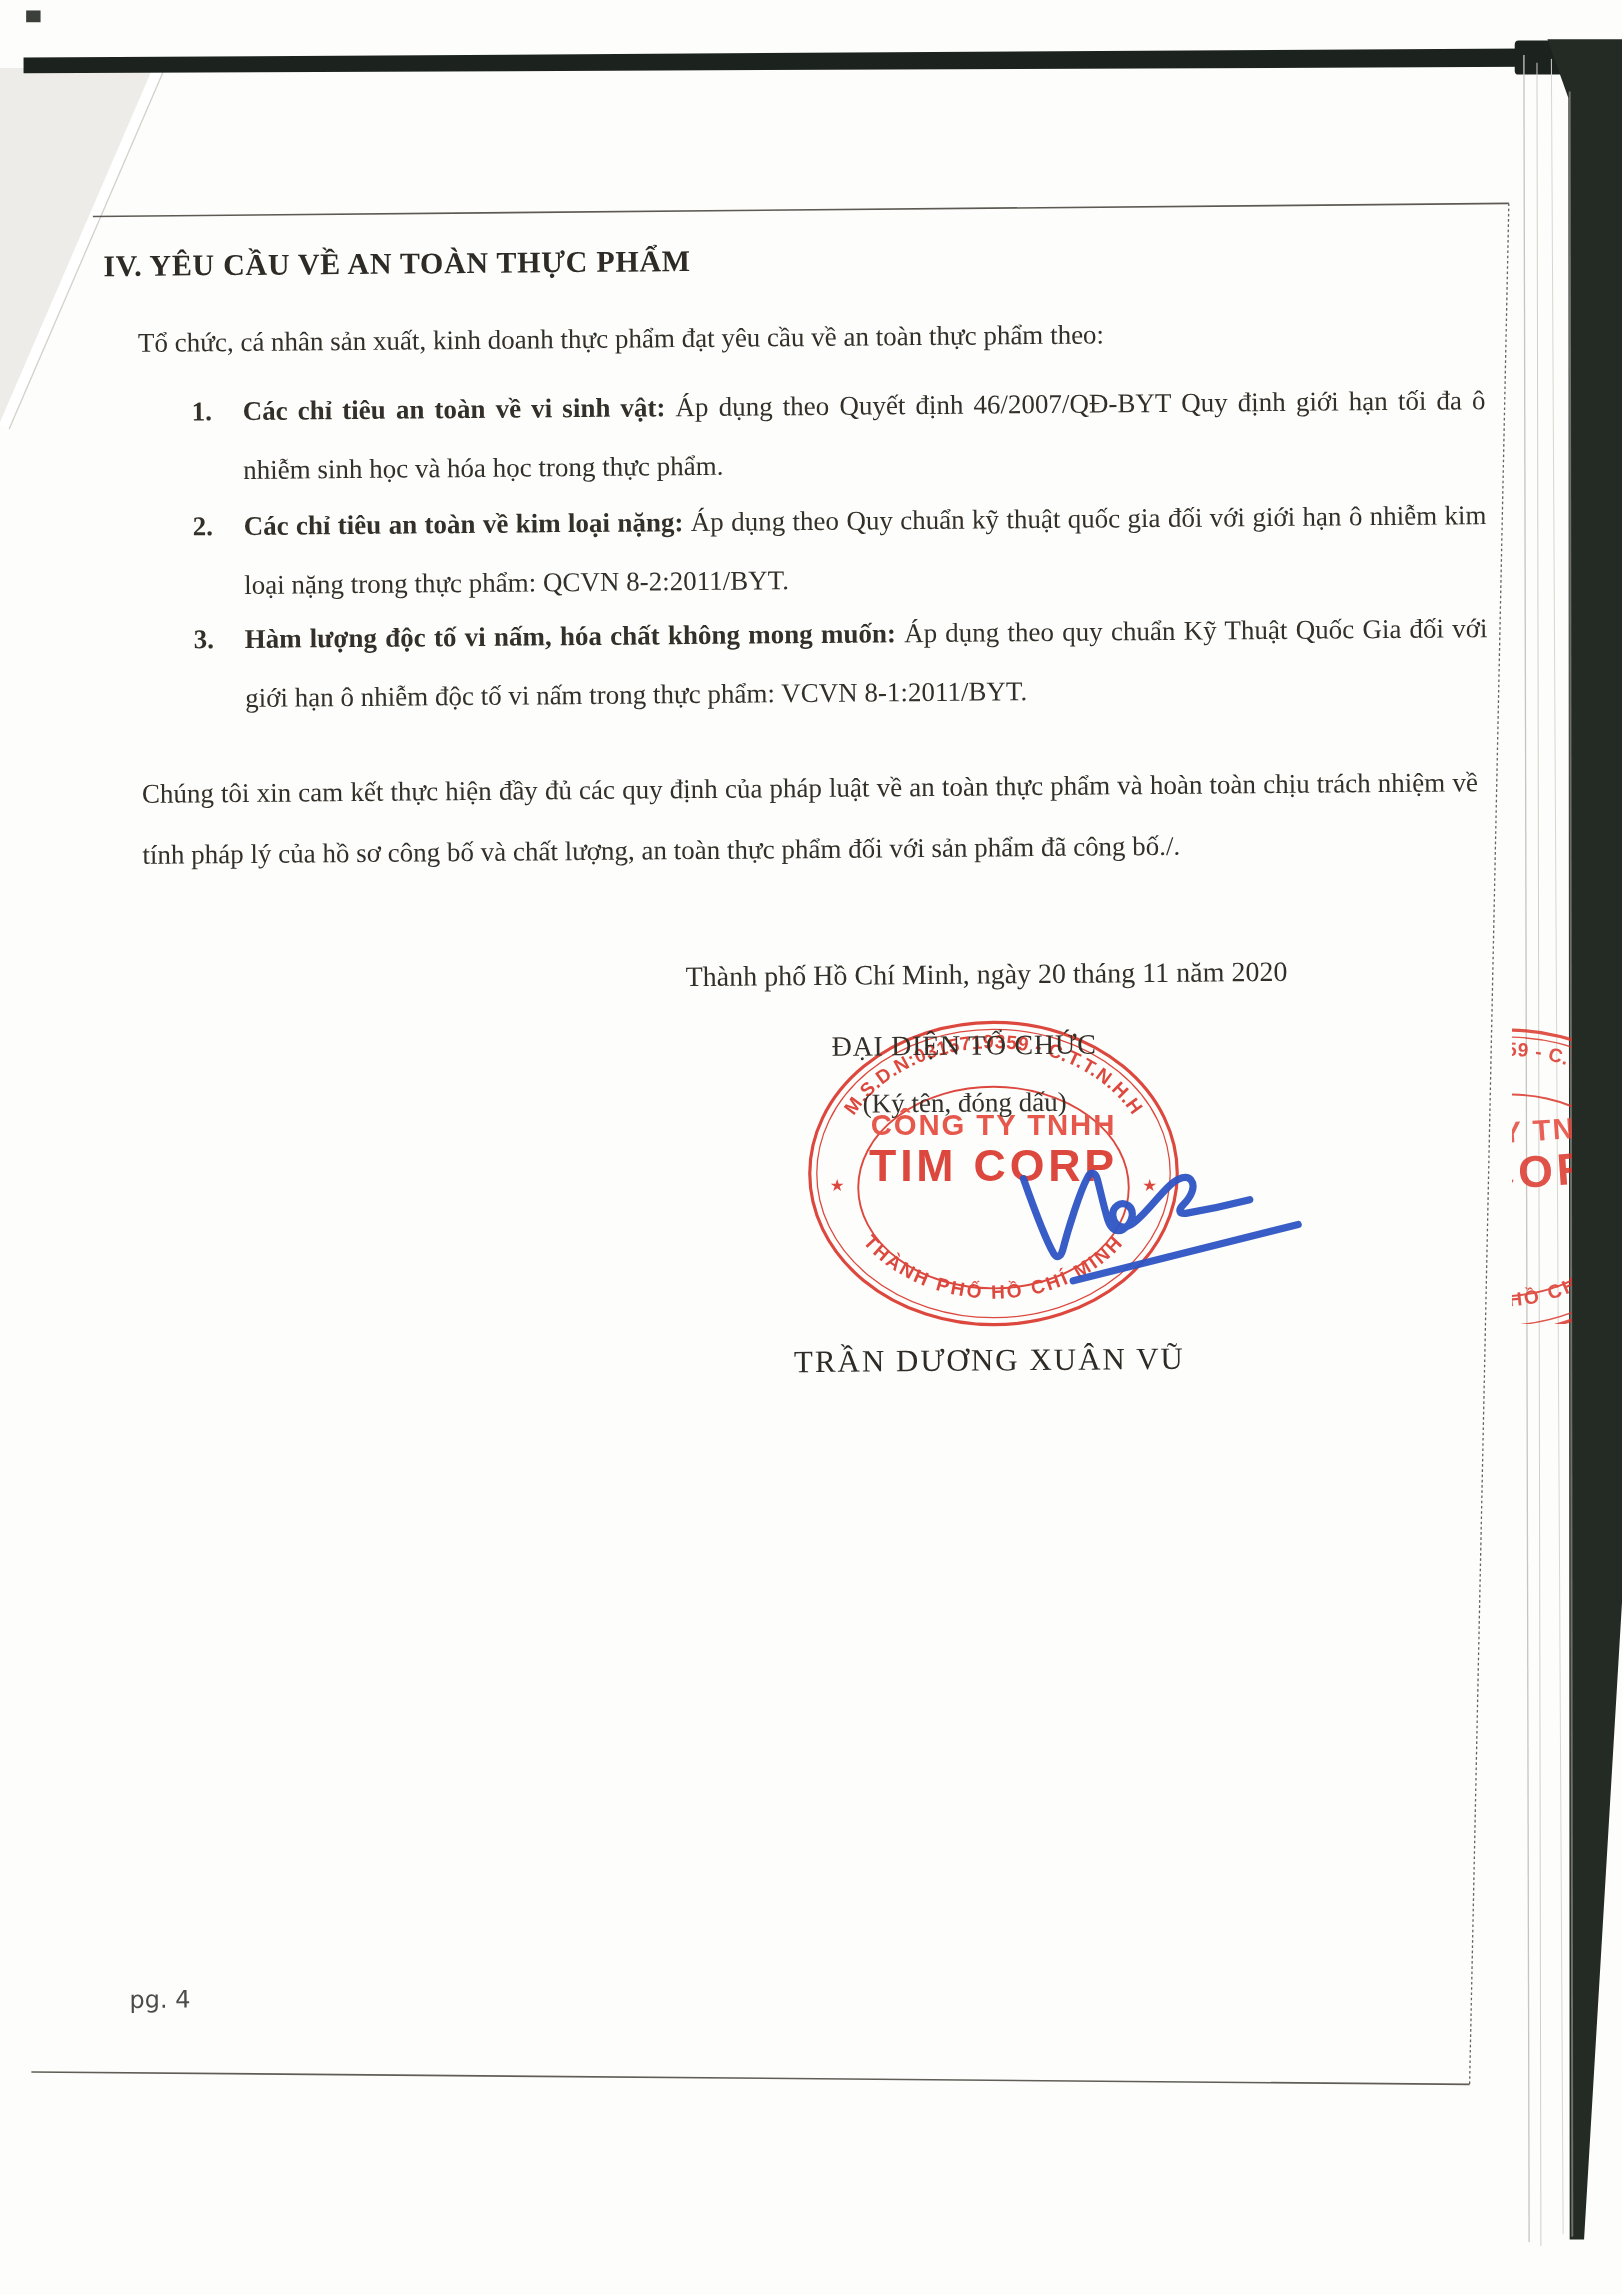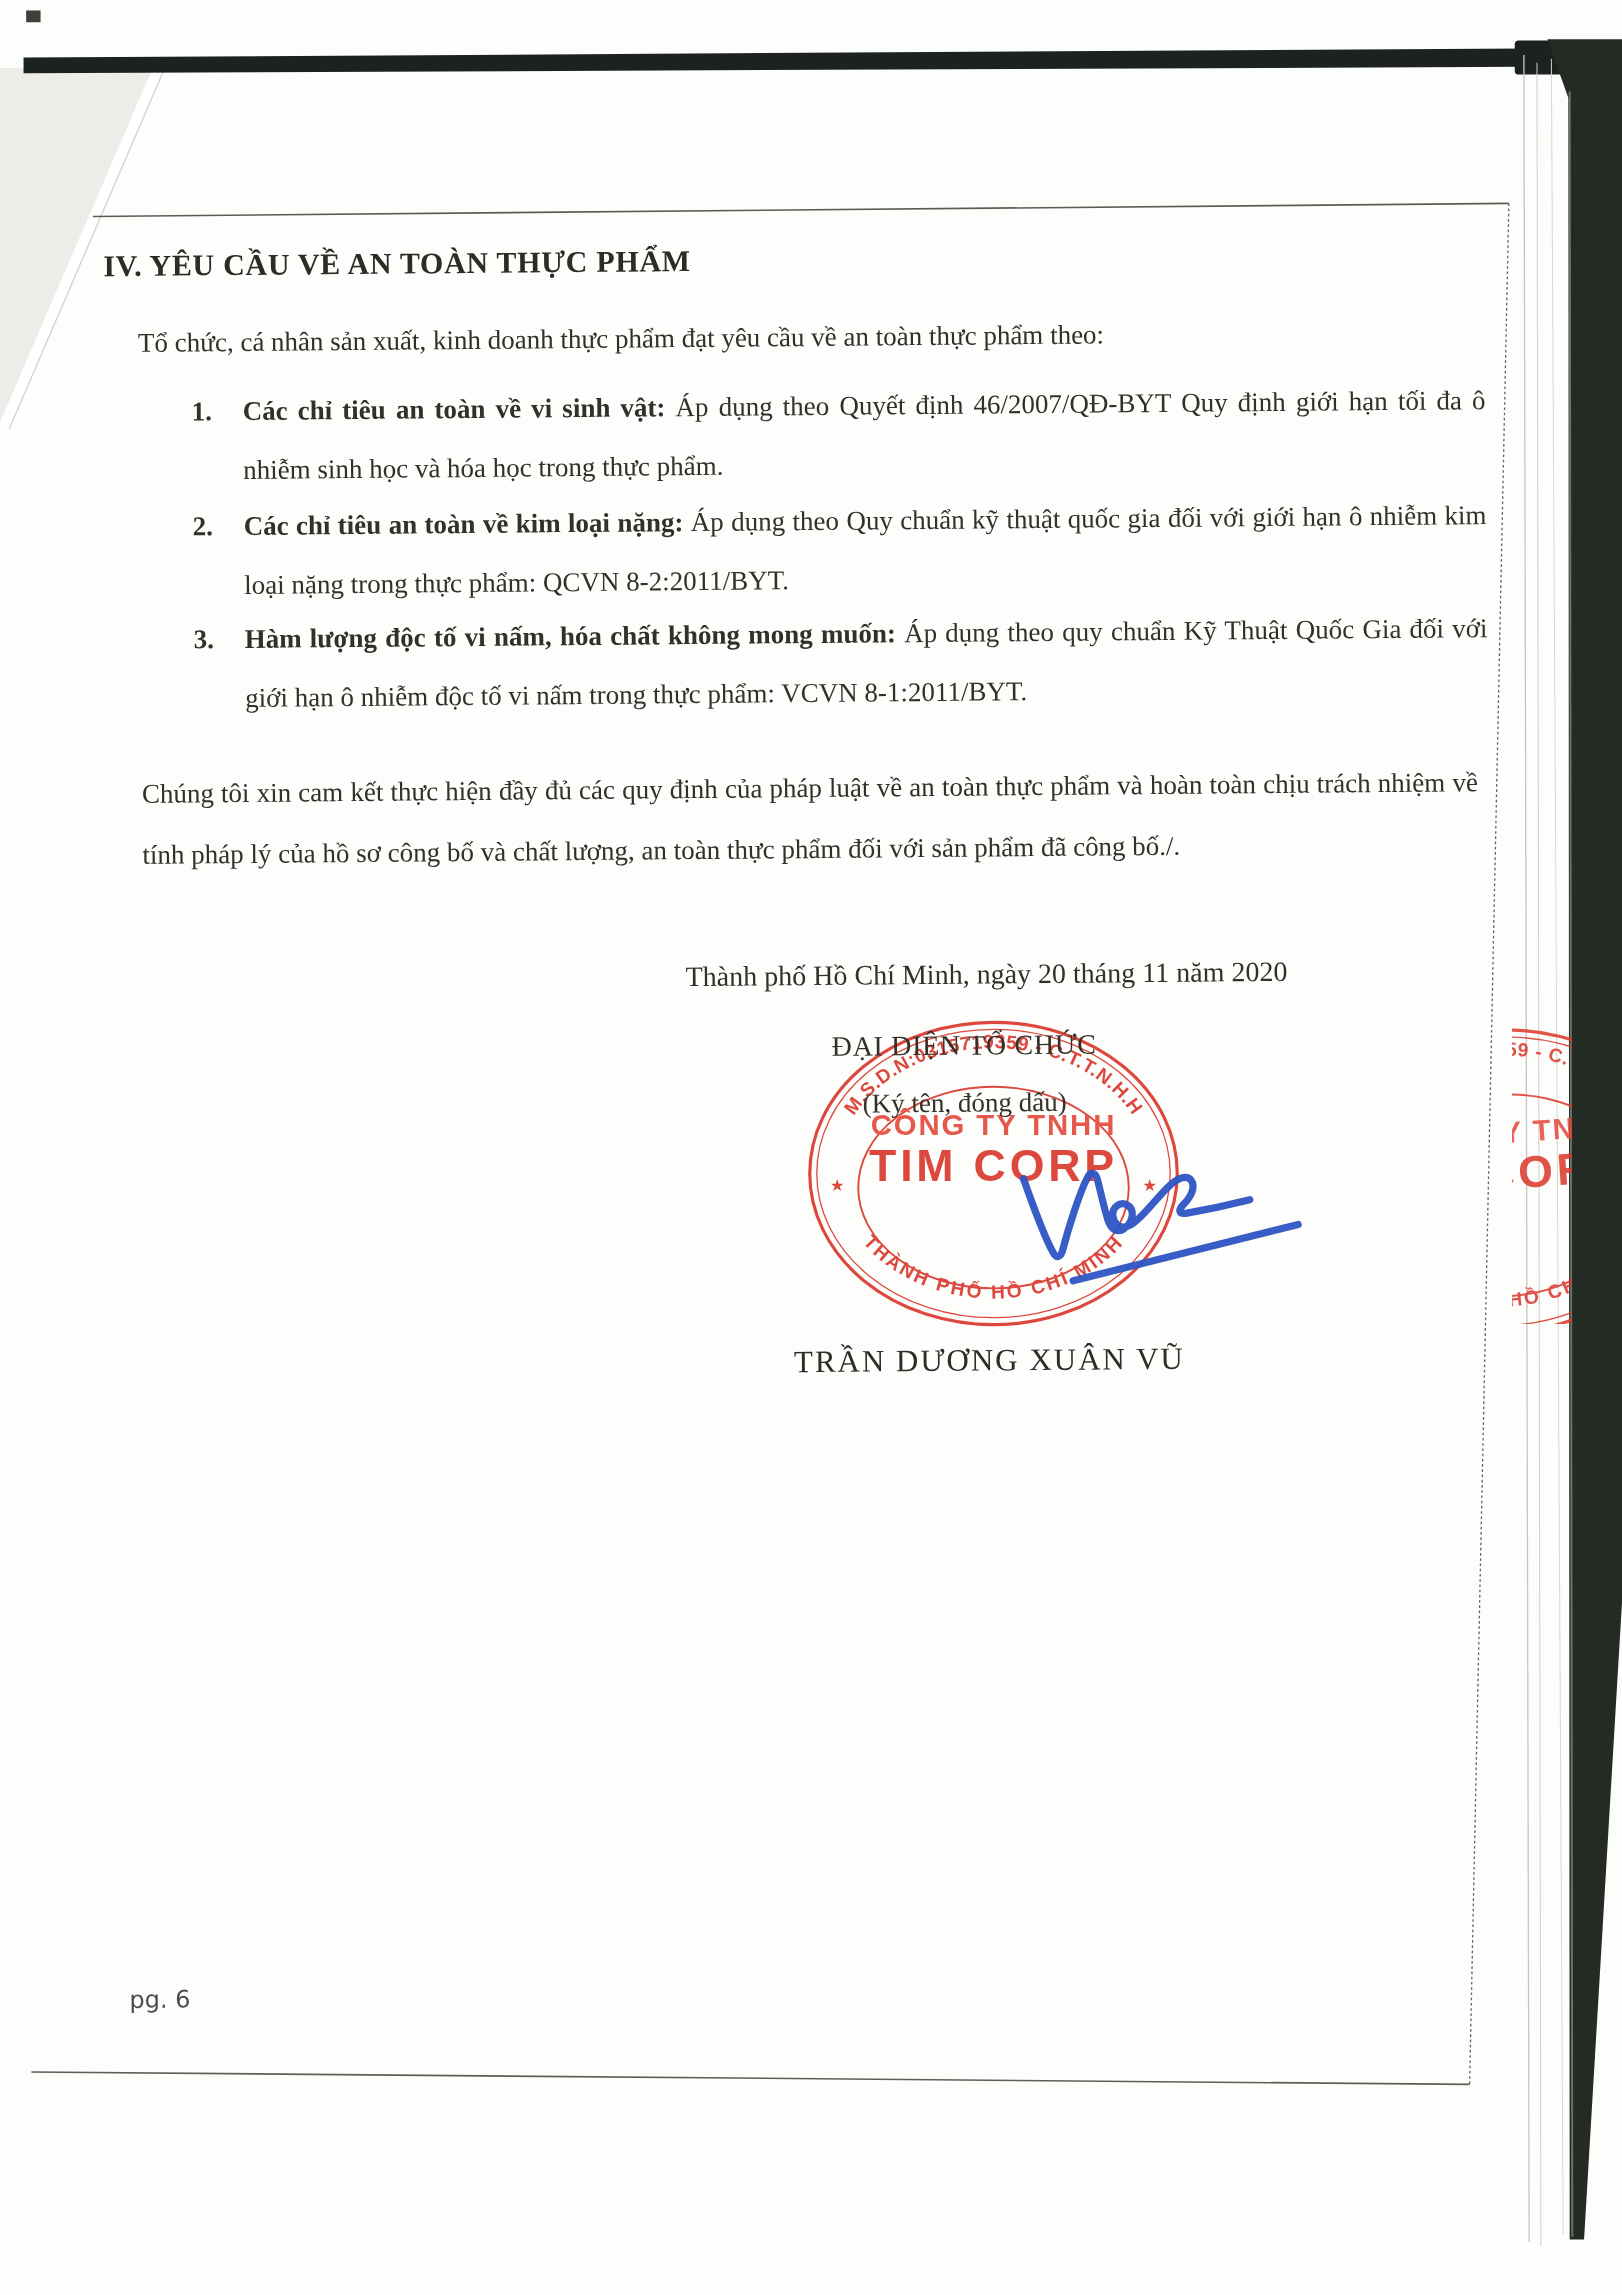--- a/index.html
+++ b/index.html
@@ -129,21 +129,21 @@
       <div class="li-text"><span class="lead">Hàm lượng độc tố vi nấm, hóa chất không mong muốn:</span> <span>Áp dụng theo quy chuẩn Kỹ Thuật Quốc Gia đối với giới hạn ô nhiễm độc tố vi nấm trong thực phẩm: VCVN 8-1:2011/BYT.</span></div>
     </div>
 
     <div class="abs commitment">Chúng tôi xin cam kết thực hiện đầy đủ các quy định của pháp luật về an toàn thực phẩm và hoàn toàn chịu trách nhiệm về tính pháp lý của hồ sơ công bố và chất lượng, an toàn thực phẩm đối với sản phẩm đã công bố./.</div>
 
     <div class="abs place-date">Thành phố Hồ Chí Minh, ngày 20 tháng 11 năm 2020</div>
     <div class="abs rep-title">ĐẠI DIỆN TỔ CHỨC</div>
     <div class="abs rep-note">(Ký tên, đóng dấu)</div>
     <div class="abs rep-name">TRẦN DƯƠNG XUÂN VŨ</div>
 
-    <div class="abs page-num">pg. 6</div>
+    <div class="abs page-num">pg. 4</div>
   </div>
 
   <svg class="sig-svg" width="314" height="131" viewBox="0 0 480 200">
     <g fill="none" stroke="#2e55c4" stroke-width="11" stroke-linecap="round" stroke-linejoin="round" opacity="0.95">
       <path d="M 16 30
                C 28 64, 48 120, 62 144
                C 67 152, 73 150, 76 139
                C 84 108, 102 50, 114 28
                C 119 18, 126 20, 129 31
                C 134 50, 139 74, 145 93

